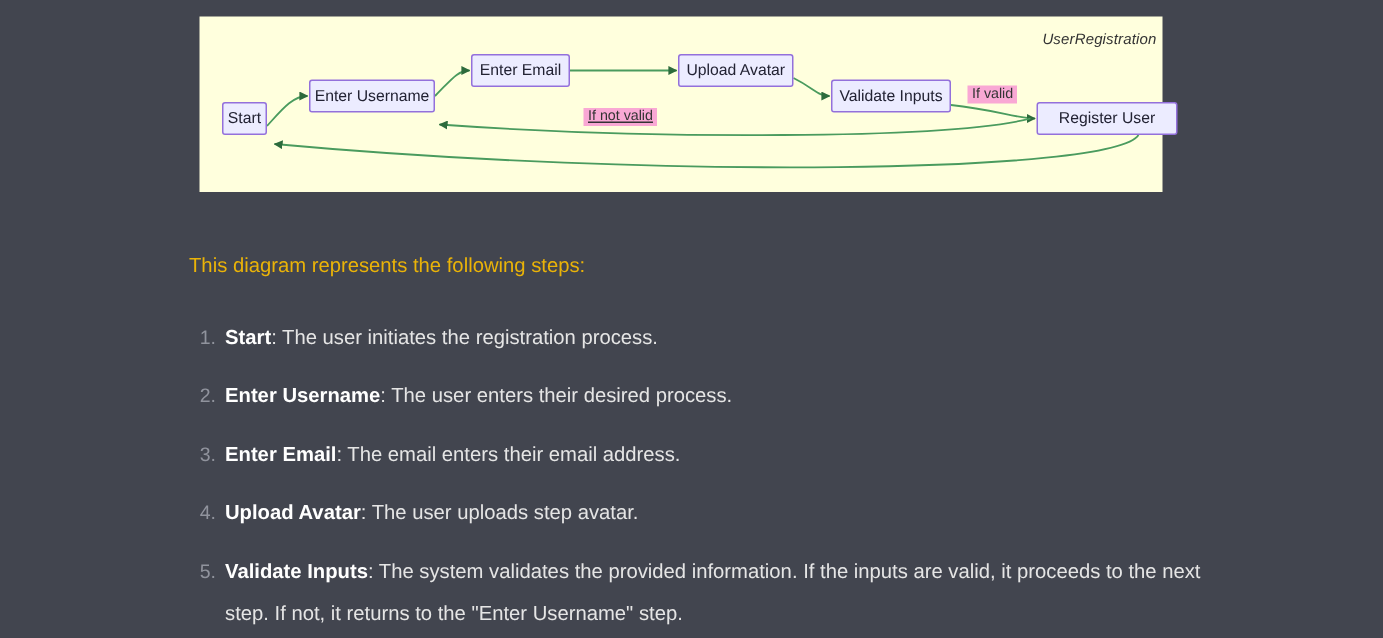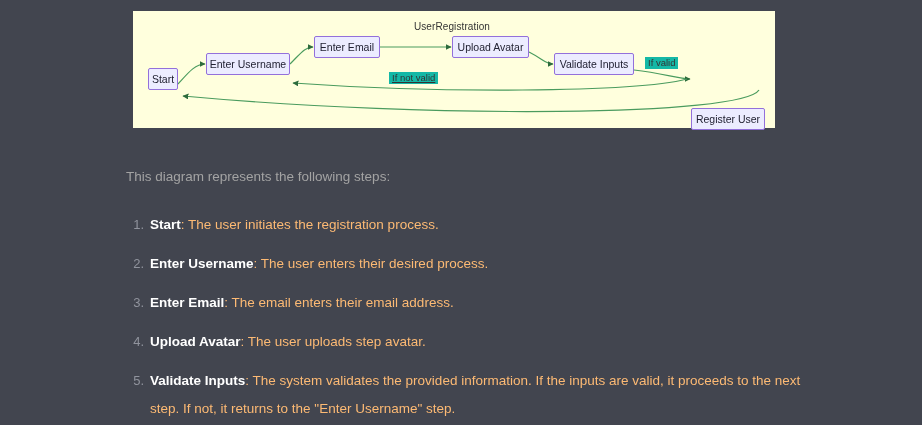--- a/index.html
+++ b/index.html
@@ -24,24 +24,25 @@
     height: 117px;
     background: #ffffdd;
     box-sizing: border-box;
   }
 
   #diagram-title {
     position: absolute;
     left: 0;
     right: 4px;
     top: 10px;
-    text-align: center;
+    text-align: right;
     font-size: 10px;
     color: #333333;
     letter-spacing: 0.1px;
+    font-style: italic;
   }
 
   #diagram-svg {
     position: absolute;
     left: 0;
     top: 0;
     width: 642px;
     height: 117px;
   }
 
@@ -54,42 +55,42 @@
     font-size: 10.5px;
     line-height: 20px;
     text-align: center;
     white-space: nowrap;
     box-sizing: border-box;
     height: 22px;
   }
 
   .edge-label {
     position: absolute;
-    background: #14b8a6;
+    background: #f9a8d4;
     color: #333333;
     font-size: 9.5px;
     line-height: 12px;
     white-space: nowrap;
     padding: 0 3px;
   }
 
   
   #prose {
     position: absolute;
     left: 126px;
     top: 163px;
     width: 700px;
     color: #e3e4e8;
     font-size: 13.5px;
   }
 
   #intro-line {
     margin: 0;
     line-height: 28px;
-    color: #a3a3a3;
+    color: #eab308;
     font-size: 13.5px;
   }
 
   #steps-list {
     margin: 20px 0 0 0;
     padding: 0;
     list-style: none;
     counter-reset: stepcounter;
   }
 
@@ -112,21 +113,21 @@
     text-align: right;
     color: #90939d;
     font-size: 13px;
   }
 
   .step-term {
     font-weight: bold;
     color: #ffffff;
   }
   .step-desc {
-    color: #fdba74;
+    color: #e5e5e5;
   }
 </style>
 </head>
 <body>
 
 <div id="diagram-card">
 
   <div id="diagram-title">UserRegistration</div>
 
   <svg id="diagram-svg" viewBox="0 0 642 117" xmlns="http://www.w3.org/2000/svg">
@@ -151,21 +152,21 @@
 
       <path d="M 626 79 C 610 105, 300 108, 50 85"></path>
     </g>
   </svg>
 
   <div class="flow-node" style="left:15px;  top:57px; width:30px;">Start</div>
   <div class="flow-node" style="left:73px;  top:42px; width:84px;">Enter Username</div>
   <div class="flow-node" style="left:181px; top:25px; width:66px;">Enter Email</div>
   <div class="flow-node" style="left:319px; top:25px; width:77px;">Upload Avatar</div>
   <div class="flow-node" style="left:421px; top:42px; width:80px;">Validate Inputs</div>
-  <div class="flow-node" style="left:558px; top:57px; width:74px;margin-top:40px;">Register User</div>
+  <div class="flow-node" style="left:558px; top:57px; width:94px;">Register User</div>
 
   <div class="edge-label" style="left:256px; top:61px;text-decoration:underline;">If not valid</div>
   <div class="edge-label" style="left:512px; top:46px;">If valid</div>
 </div>
 
 <div id="prose">
   <p id="intro-line">This diagram represents the following steps:</p>
 
   <ol id="steps-list">
     <li>

